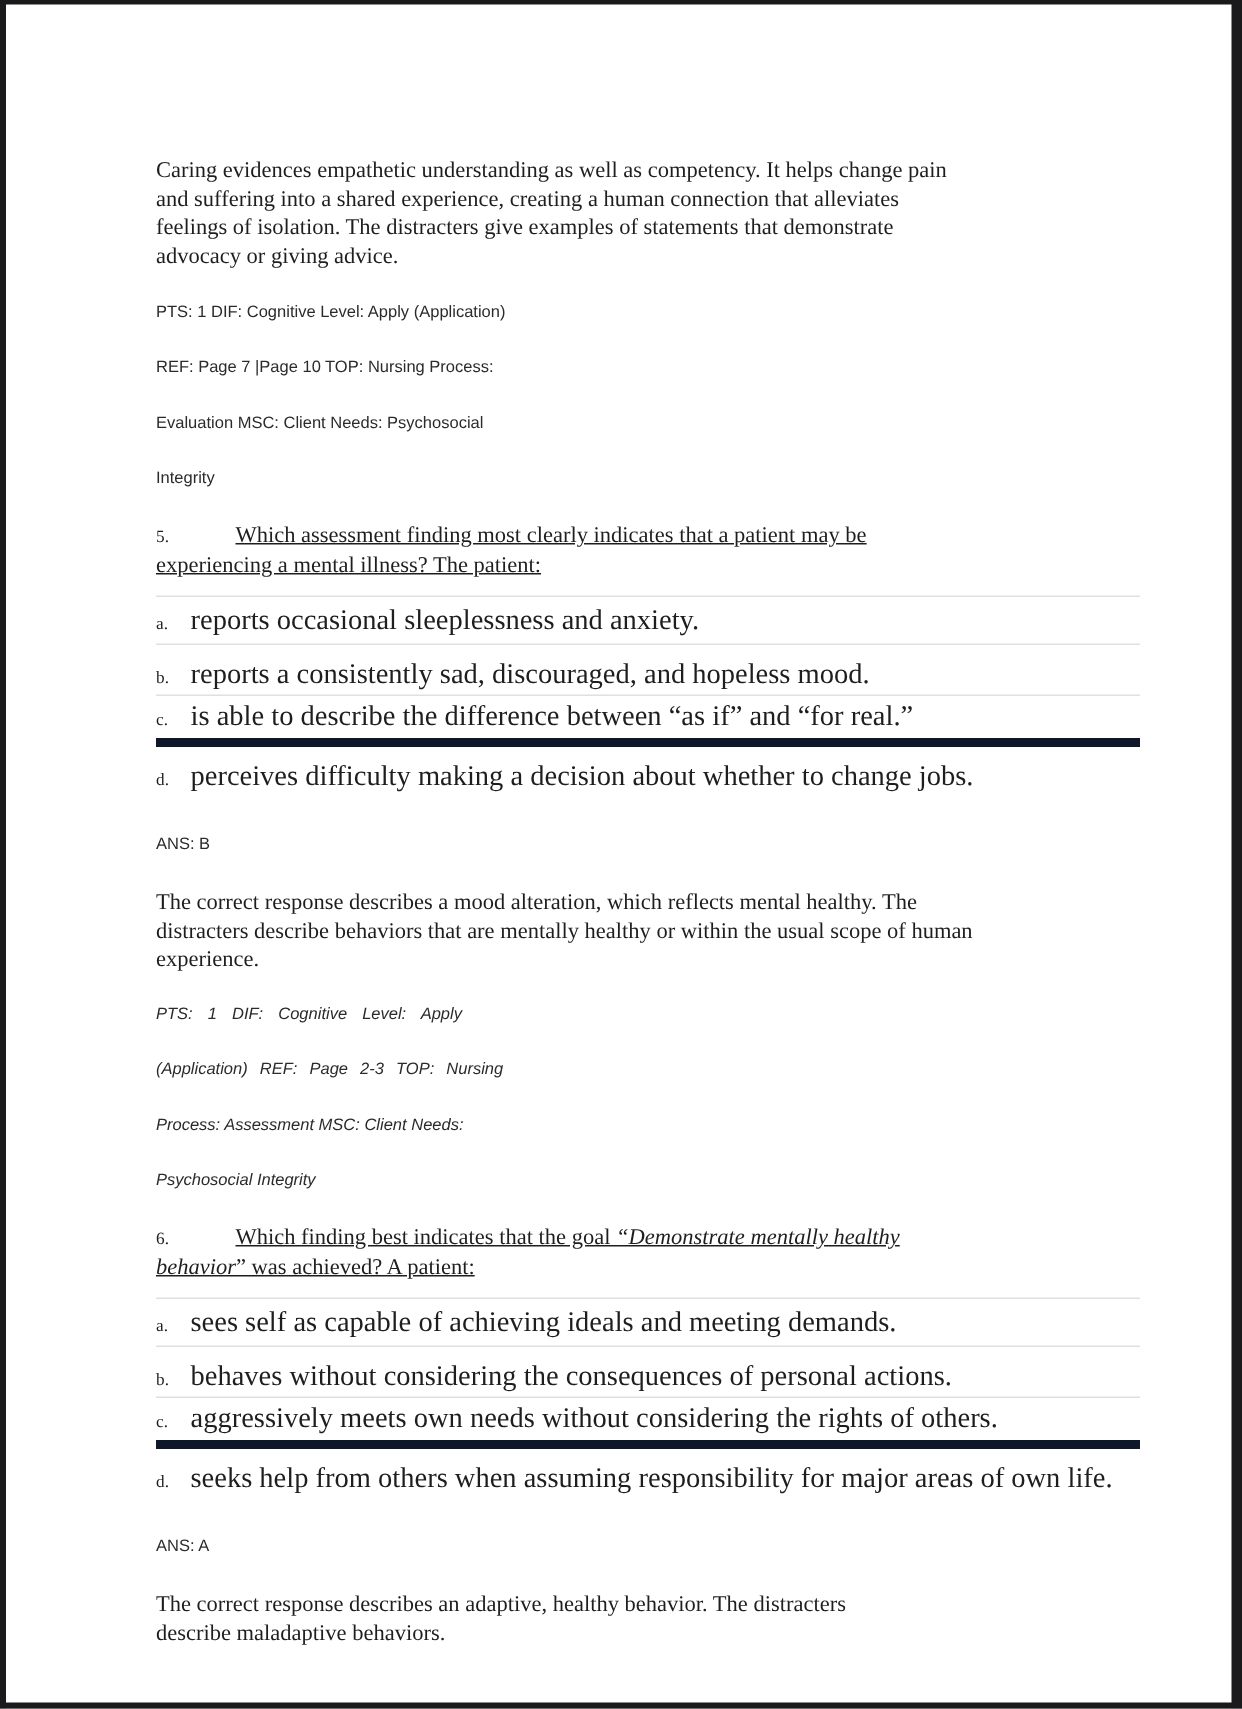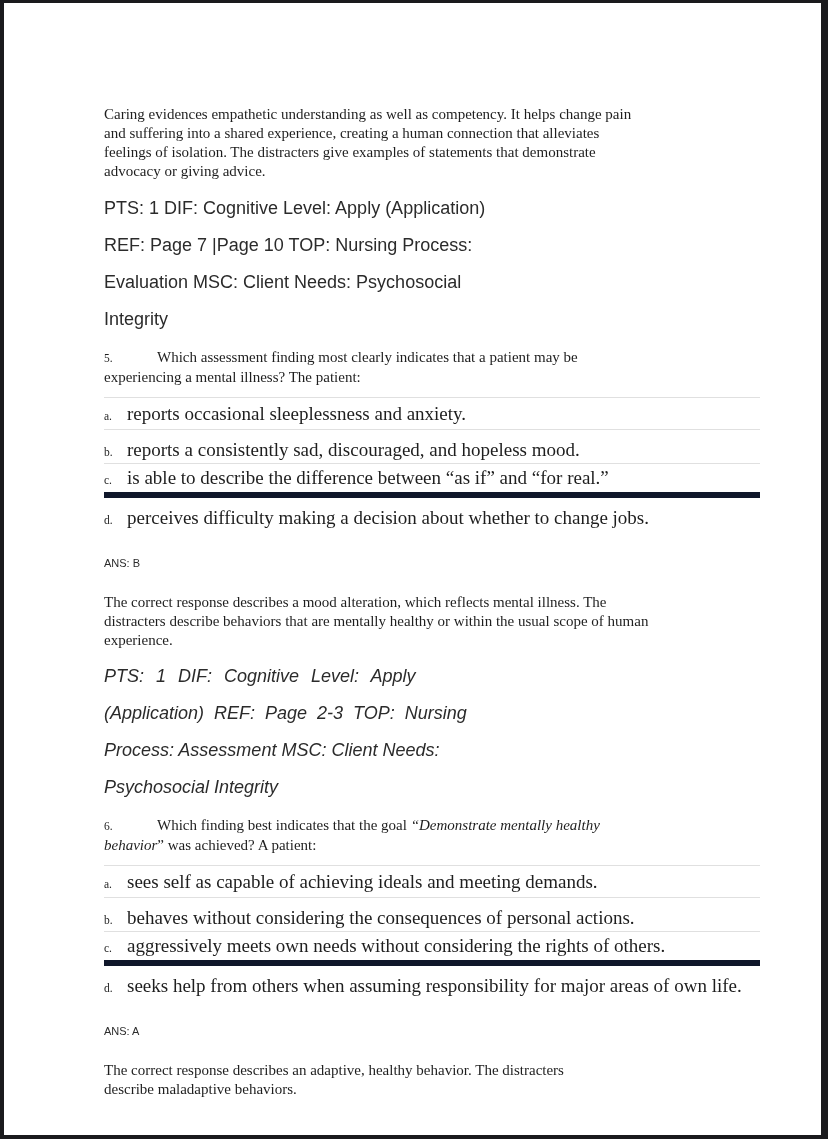--- a/index.html
+++ b/index.html
@@ -29,31 +29,31 @@
   }
   .serif-line {
     font-size: 15px;
     line-height: 19px;
     white-space: nowrap;
     color:#1e1e1e;
   }
   .meta-block { margin-top: 20px; }
   .meta-line {
     font-family: "Liberation Sans", sans-serif;
-    font-size: 18px;
+    font-size: 11px;
     line-height: 15px;
     color:#2b2b2b;
     white-space: nowrap;
     margin-bottom: 22px;
   }
   .meta-line.wide1 { word-spacing: 7px; }
   .meta-line.wide2 { word-spacing: 5px; }
   .meta-line:last-child { margin-bottom: 0; }
 
-  .stem { margin-top: 21px; }
+  .stem { margin-top: 21px; text-decoration: underline; }
   .qnum {
     display:inline-block;
     width: 53px;
     font-size: 11.5px;
     vertical-align: baseline;
   }
   .italic { font-style: italic; }
 
   .options { margin-top: 10px; width: 656px; }
   .opt-row { position:relative; }
@@ -123,21 +123,21 @@
         <div class="serif-line"><span class="opt-letter">c.</span><span class="opt-text">is able to describe the difference between “as if” and “for real.”</span></div>
       </div>
       <div class="opt-row row-d">
         <div class="serif-line"><span class="opt-letter">d.</span><span class="opt-text">perceives difficulty making a decision about whether to change jobs.</span></div>
       </div>
     </div>
 
     <div class="answer-line">ANS: B</div>
 
     <div class="rationale">
-      <div class="serif-line">The correct response describes a mood alteration, which reflects mental illness. The</div>
+      <div class="serif-line">The correct response describes a mood alteration, which reflects mental healthy. The</div>
       <div class="serif-line">distracters describe behaviors that are mentally healthy or within the usual scope of human</div>
       <div class="serif-line">experience.</div>
     </div>
 
     <div class="meta-block" style="margin-top:19px;font-style:italic;">
       <div class="meta-line wide1">PTS: 1 DIF: Cognitive Level: Apply</div>
       <div class="meta-line wide2">(Application) REF: Page 2-3 TOP: Nursing</div>
       <div class="meta-line">Process: Assessment MSC: Client Needs:</div>
       <div class="meta-line">Psychosocial Integrity</div>
     </div>

